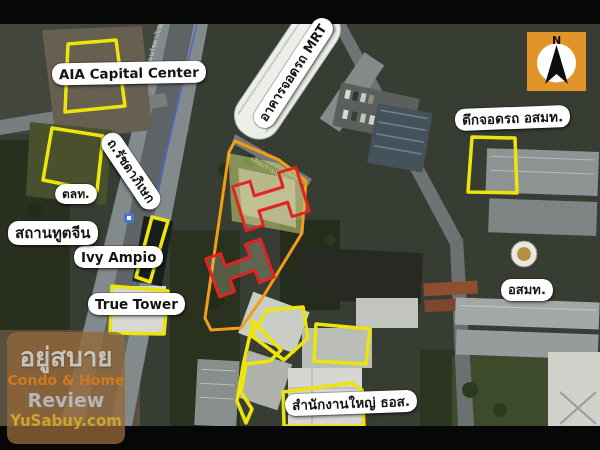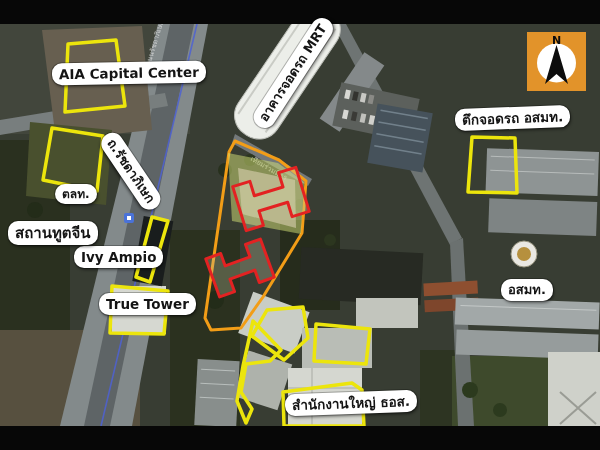--- a/index.html
+++ b/index.html
@@ -182,27 +182,33 @@
 
   
   <div class="map-label" style="left:52px;top:62px;font-size:13.5px;transform:rotate(-1deg);">AIA Capital Center</div>
 
   <div class="map-label" style="left:55px;top:136px;font-size:12px;margin-top:48px;">ตลท.</div>
 
   <div class="map-label" style="left:8px;top:221px;font-size:15px;">สถานทูตจีน</div>
 
   <div class="map-label" style="left:74px;top:246px;font-size:13.5px;z-index:4;">Ivy Ampio</div>
 
-  <div class="map-label" style="left:88px;top:293px;font-size:13.5px;margin-left:11px;">True Tower</div>
+  <div class="map-label" style="left:88px;top:293px;font-size:13.5px;">True Tower</div>
 
   <div class="map-label rot" style="left:293px;top:73px;transform:translate(-50%,-50%) rotate(-57deg);font-size:13px;border-radius:12px;">อาคารจอดรถ MRT</div>
 
   <div class="map-label rot" style="left:131px;top:171px;transform:translate(-50%,-50%) rotate(56deg);font-size:13px;border-radius:11px;">ถ.รัชดาภิเษก</div>
 
   <div class="map-label" style="left:455px;top:107px;font-size:13.5px;transform:rotate(-2deg);">ตึกจอดรถ อสมท.</div>
 
   <div class="map-label" style="left:501px;top:279px;font-size:13px;">อสมท.</div>
 
   <div class="map-label" style="left:285px;top:392px;font-size:13.5px;transform:rotate(-2deg);">สำนักงานใหญ่ ธอส.</div>
 
   
+  <div class="watermark">
+    <div class="wm1">อยู่สบาย</div>
+    <div class="wm2">Condo &amp; Home</div>
+    <div class="wm3">Review</div>
+    <div class="wm4">YuSabuy.com</div>
+  </div>
 
 </div>
 
 </body></html>

